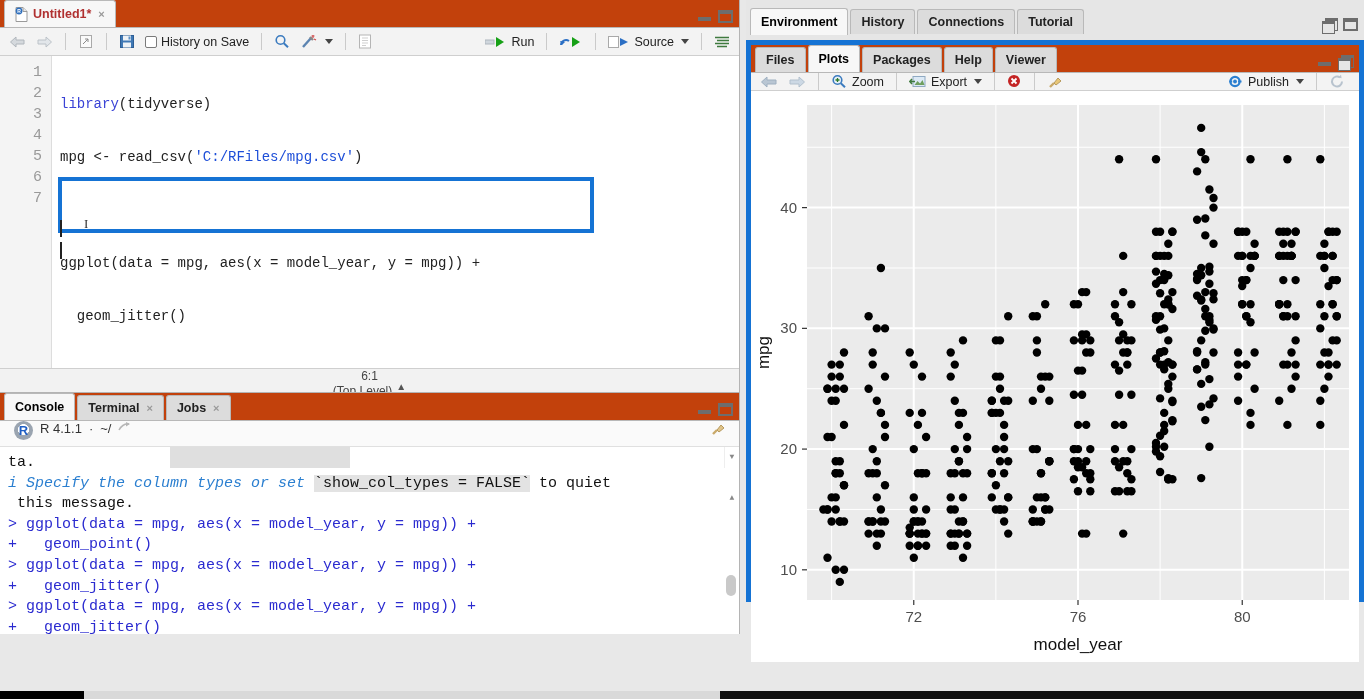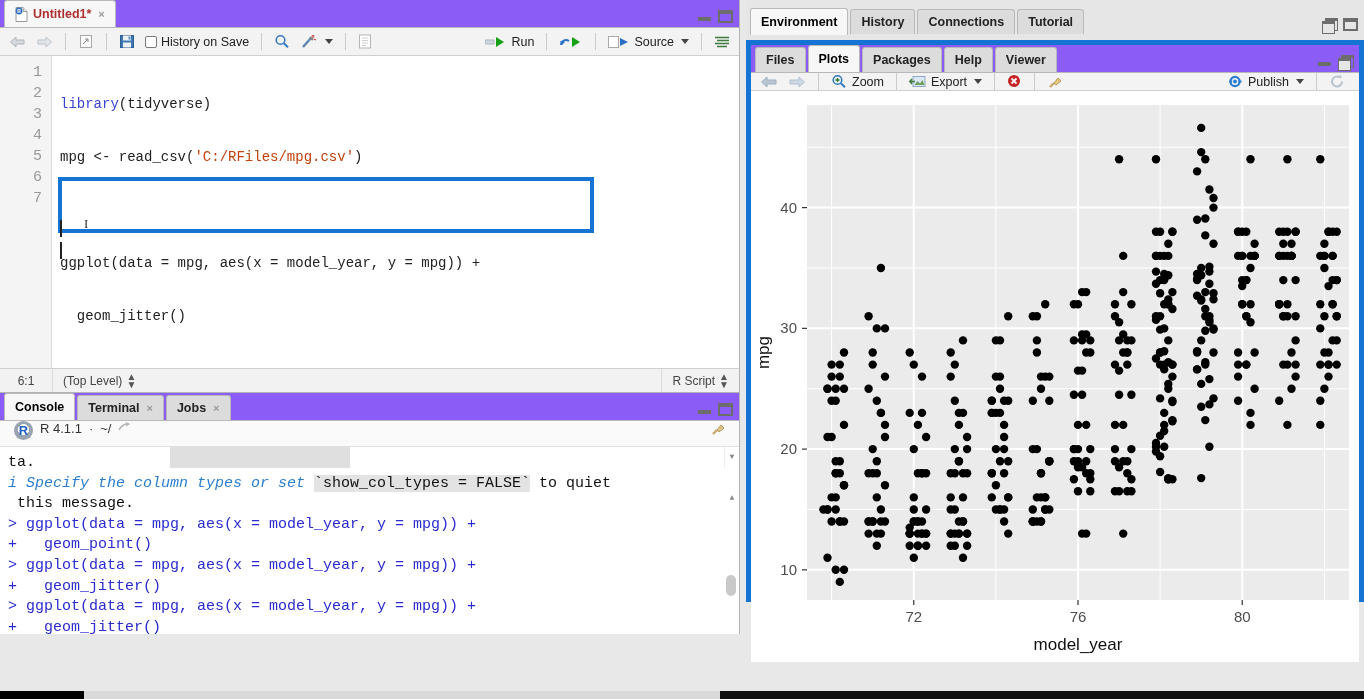--- a/index.html
+++ b/index.html
@@ -7,21 +7,21 @@
     width: 1364px; height: 699px;
     font-family: "Liberation Sans", sans-serif;
     background: #ffffff;
     overflow: hidden;
   }
   .app { position: relative; width: 1364px; height: 699px; background:#e8e8e8; }
 
   
   .tabstrip {
     display: flex; align-items: flex-end;
-    height: 28px; background: #8b5cf6;
+    height: 28px; background: #c2410c;
     border-bottom: 1px solid #b8b8b8;
     padding-left: 4px;
     position: relative;
   }
   .tab {
     height: 25px; display: flex; align-items: center; gap: 5px;
     padding: 0 10px; font-size: 12.5px; color: #222;
     background: #dcdcdc; border: 1px solid #b9b9b9; border-bottom: none;
     border-radius: 3px 3px 0 0; margin-right: 2px;
     white-space: nowrap;
@@ -61,35 +61,35 @@
     text-align:right; padding-top:6px;
   }
   .gutter div { height:21px; line-height:21px; padding-right:9px; }
   .code-lines {
     position:absolute; left:60px; top:6px; right:0;
     font-family:"Liberation Mono", monospace; font-size:14px; color:#222;
     white-space:pre;
   }
   .code-lines div { height:21px; line-height:21px; }
   .kw { color:#3a43d6; }
-  .str { color:#c2410c; }
+  .str { color:#1d4ed8; }
   .hl-box {
     position:absolute; left:58px; top:121px; width:536px; height:56px;
     border:4px solid #1573d4; background:transparent; pointer-events:none;
   }
   .caret-bar { position:absolute; left:60px; top:164px; width:2px; height:17px; background:#222; }
   .caret-bar2 { position:absolute; left:60px; top:186px; width:2px; height:17px; background:#222; }
   .mousecur {
     position:absolute; left:84px; top:160px; color:#333; font-size:13px;
     font-family:"Liberation Serif", serif;
   }
 
   .statusbar {
     height:24px; background:#f2f2f2; border-top:1px solid #cfcfcf;
-    display:flex; align-items:center; font-size:12px; color:#444;
+    display:flex; align-items:center; font-size:12px; color:#444;flex-direction:column;
   }
   .sb-cell { padding: 0 10px; height:100%; display:flex; align-items:center; }
   .sb-sep { width:1px; height:100%; background:#dcdcdc; }
   .updown { display:inline-block; font-size:10px; margin-left:4px; color:#555; line-height:8px;}
 
   
   .pane-console {
     position:absolute; left:0; top:392px; width:740px; height:242px;
     background:#fff; border-top:1px solid #b4b4b4; border-right:1px solid #b4b4b4;
     display:flex; flex-direction:column;

